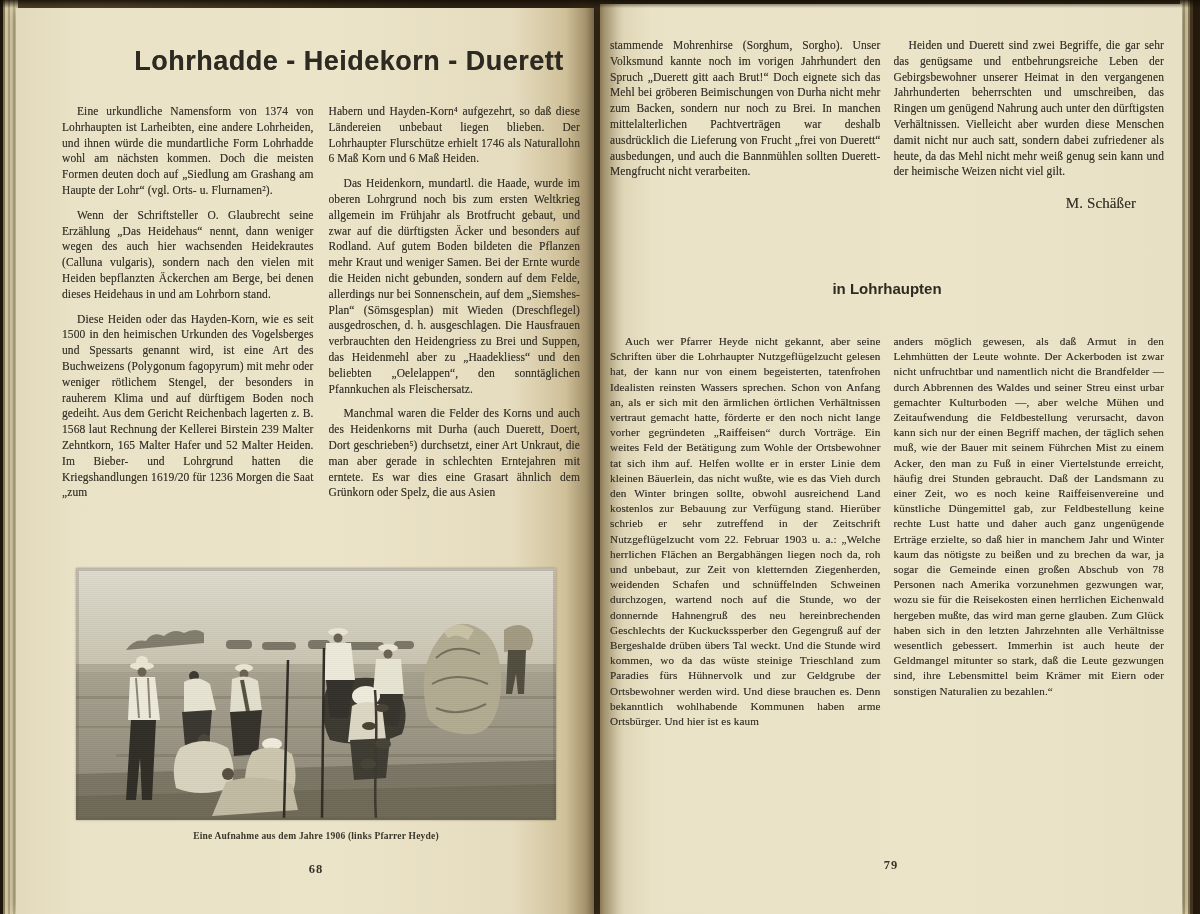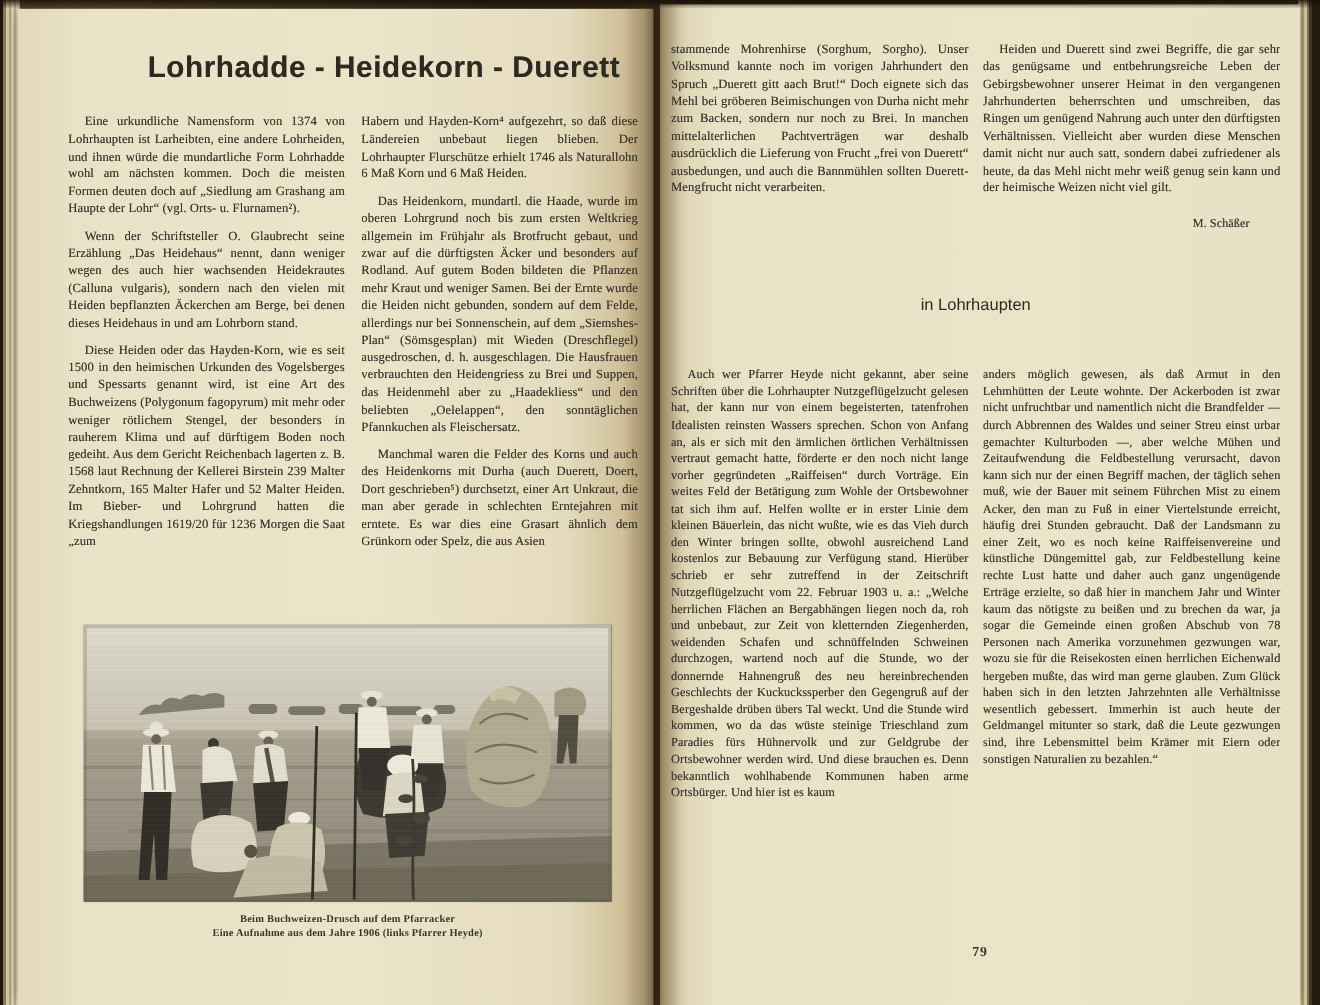--- a/index.html
+++ b/index.html
@@ -97,29 +97,29 @@
     color:#3a362b; letter-spacing:.2px;
   }
   .pagenum{
     position:absolute; top:854px; left:0; right:0;
     text-align:center; font-weight:700; font-size:12.5px; letter-spacing:1px;
     color:#36332a;
   }
   .page-left .pagenum{ left:60px; right:38px; }
 
   .intro-cols{ top:34px; left:10px; right:18px; height:230px; gap:13px; }
-  .signature{ text-align:right; padding-right:28px; font-size:11px; margin-top:16px; }
+  .signature{ text-align:right; padding-right:28px; font-size:15px; margin-top:16px; }
 
   .section-head{
     position:absolute; top:262px; left:10px; right:18px; text-align:center;
     font-family:"Liberation Sans", sans-serif; color:#2d2a22;
   }
   .section-head .h1{ font-weight:700; font-size:25px; letter-spacing:.4px;
     text-shadow:0 0 .5px rgba(45,42,34,.6); }
-  .section-head .h2{ font-weight:400; font-size:15px; margin-top:3px; }
+  .section-head .h2{ font-weight:700; font-size:15px; margin-top:14px; }
 
   .body-cols{ top:330px; left:10px; right:18px; height:524px; gap:13px; }
   .body-cols .col{ font-size:11.2px; line-height:15.2px; }
 </style>
 </head>
 <body>
 
 <div class="edge-left"></div>
 <div class="edge-right"></div>
 
@@ -240,24 +240,24 @@
         <ellipse cx="293" cy="158" rx="7" ry="4"></ellipse>
         <ellipse cx="307" cy="176" rx="8" ry="5"></ellipse>
         <ellipse cx="292" cy="196" rx="8" ry="5"></ellipse>
       </g>
 
       <rect x="0" y="0" width="480" height="252" fill="none" stroke="#5a5444" stroke-width="6" opacity=".25"></rect>
     </svg>
   </div>
 
   <div class="caption">
-    <div>Beim Buchweizen-Drusch auf dem Pfarracker</div>
     <div>Eine Aufnahme aus dem Jahre 1906 (links Pfarrer Heyde)</div>
   </div>
 
+  <div class="pagenum">68</div>
 </div>
 
 <div class="page page-right">
 
   <div class="cols intro-cols">
     <div class="col">
       <p class="cont">stammende Mohrenhirse (Sorghum, Sorgho). Unser Volksmund kannte noch im vorigen Jahrhundert den Spruch „Duerett gitt aach Brut!“ Doch eignete sich das Mehl bei gröberen Beimischungen von Durha nicht mehr zum Backen, sondern nur noch zu Brei. In manchen mittelalterlichen Pachtverträgen war deshalb ausdrücklich die Lieferung von Frucht „frei von Duerett“ ausbedungen, und auch die Bannmühlen sollten Duerett-Mengfrucht nicht verarbeiten.</p>
     </div>
     <div class="col">
       <p>Heiden und Duerett sind zwei Begriffe, die gar sehr das genügsame und entbehrungsreiche Leben der Gebirgsbewohner unserer Heimat in den vergangenen Jahrhunderten beherrschten und umschreiben, das Ringen um genügend Nahrung auch unter den dürftigsten Verhältnissen. Vielleicht aber wurden diese Menschen damit nicht nur auch satt, sondern dabei zufriedener als heute, da das Mehl nicht mehr weiß genug sein kann und der heimische Weizen nicht viel gilt.</p>

